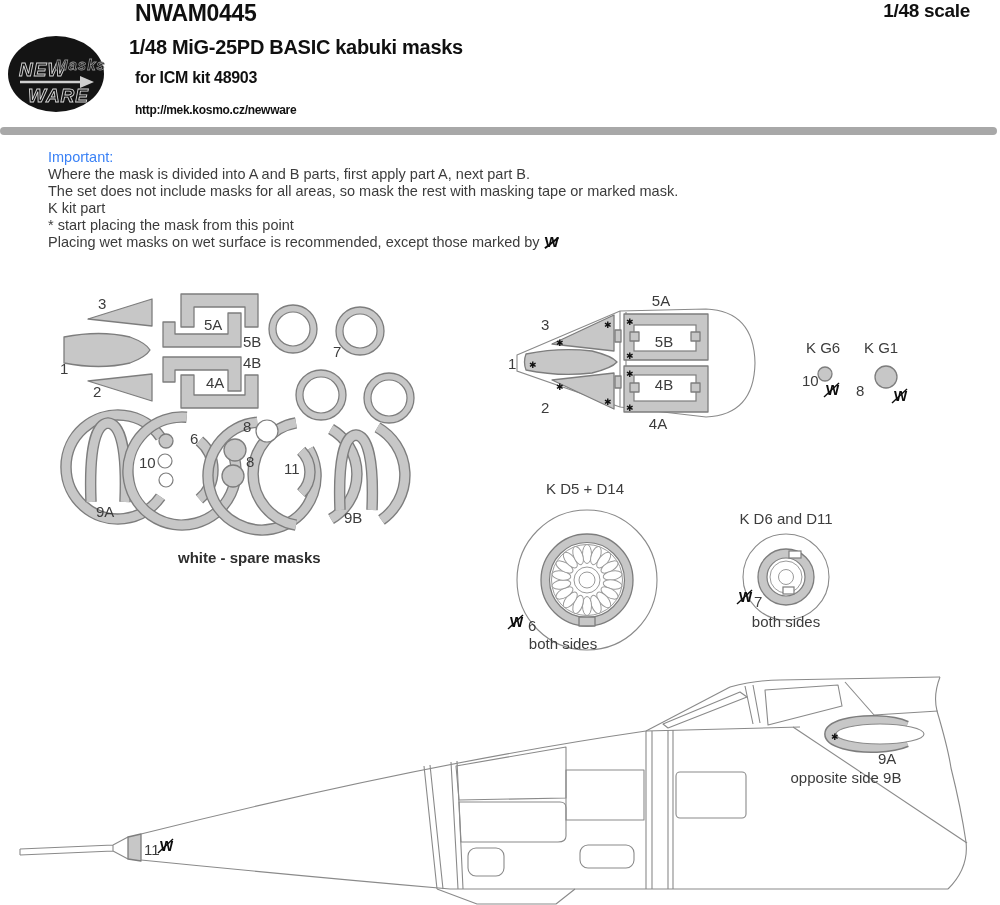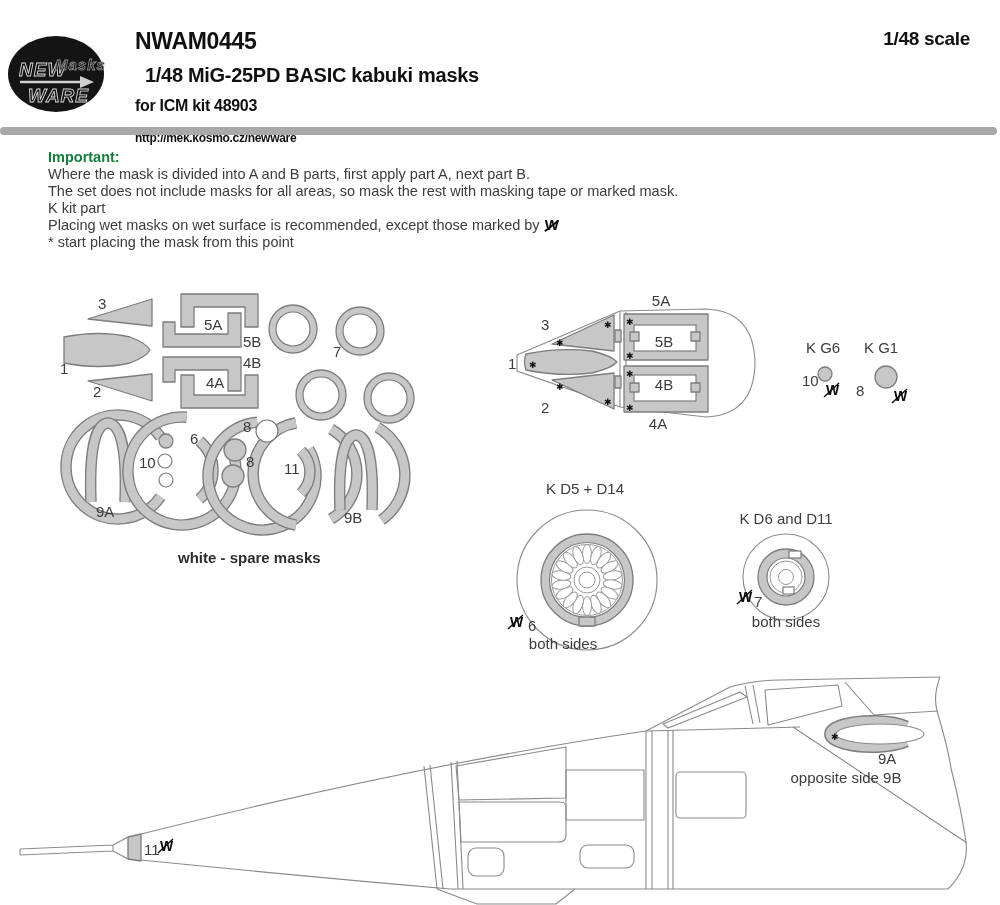--- a/index.html
+++ b/index.html
@@ -1,28 +1,28 @@
 <!DOCTYPE html>
 <html><head>
 <meta charset="utf-8">
 <style>
   html,body{margin:0;padding:0;background:#fff;}
   #page{position:relative;width:1000px;height:905px;background:#fff;overflow:hidden;
         font-family:"Liberation Sans",sans-serif;}
   .abs{position:absolute;}
-  .hdr{color:#101010;font-weight:bold;letter-spacing:-0.3px;margin-top:28px;}
+  .hdr{color:#101010;font-weight:bold;letter-spacing:-0.3px;}
   #code{left:135px;top:0px;font-size:23px;}
   #scale{right:30px;top:0px;font-size:19px;}
-  #t1{left:145px;top:36px;font-size:20px;}
+  #t1{left:129px;top:36px;font-size:20px;}
   #t2{left:135px;top:69px;font-size:16px;}
   #url{left:135px;top:103px;font-size:12px;}
   #email{right:30px;top:103px;font-size:20px;}
   #divider{left:0;top:127px;width:997px;height:8px;background:#a8a8a8;border-radius:4px;}
   #instructions{left:48px;top:149px;width:760px;color:#3c3c3c;font-size:14.5px;line-height:16.9px;}
-  .ins-h{font-weight:bold;color:#15803d;}
+  .ins-h{font-weight:normal;color:#3b82f6;}
   .wetw{font-weight:bold;color:#0d0d0d;position:relative;display:inline-block;margin-left:5px;font-size:15px;}
   .wetw::after{content:"";position:absolute;left:-2px;top:52%;width:17px;height:1.7px;background:#0d0d0d;transform:rotate(-38deg);}
   
   .mfill{fill:#c7c7c7;stroke:#7d7d7d;stroke-width:1.3;stroke-linejoin:round;}
   .wfill{fill:#ffffff;stroke:#7d7d7d;stroke-width:1.2;}
   .thin{fill:none;stroke:#8a8a8a;stroke-width:1.1;stroke-linejoin:round;}
   .thinf{fill:#ffffff;stroke:#8a8a8a;stroke-width:1.1;}
   .bandO{fill:none;stroke:#7d7d7d;stroke-width:11.5;}
   .bandI{fill:none;stroke:#c7c7c7;stroke-width:8.8;}
   .bandO3{fill:none;stroke:#7d7d7d;stroke-width:12;}
@@ -57,24 +57,24 @@
   <div class="abs hdr" id="t1">1/48  MiG-25PD  BASIC kabuki masks</div>
   <div class="abs hdr" id="t2">for ICM kit 48903</div>
   <div class="abs hdr" id="url">http://mek.kosmo.cz/newware</div>
   <div class="abs" id="divider"></div>
 
   <div class="abs" id="instructions">
     <div class="ins-h">Important:</div>
     <div>Where the mask is divided into A and B parts, first apply part A, next part B.</div>
     <div>The set does not include masks for all areas, so mask the rest with masking tape or marked mask.</div>
     <div>K kit part</div>
+    <div>*  start placing the mask from this point</div>
     <div>
       <span>Placing wet masks on wet surface is recommended, except those marked by</span><span class="wetw">W</span>
     </div>
-    <div>*  start placing the mask from this point</div>
   </div>
 
   <svg class="abs" style="left:0;top:0;" width="1000" height="905" viewBox="0 0 1000 905">
 
     <g>
       <path class="mfill" d="M88,319 L152,299 L152,326 Z"></path>
       <path class="mfill" d="M64,337 L64,363 Q100,370 130,363 Q146,357 150,350 Q146,343 130,337 Q100,330 64,337 Z"></path>
       <path class="mfill" d="M88,381 L152,374 L152,401 Z"></path>
       <path class="mfill" d="M181,294 H258 V327 H245 V307 H194 V327 H181 Z"></path>
       <path class="mfill" d="M163,347 V322 H175 V334 H228 V313 H241 V347 Z"></path>

